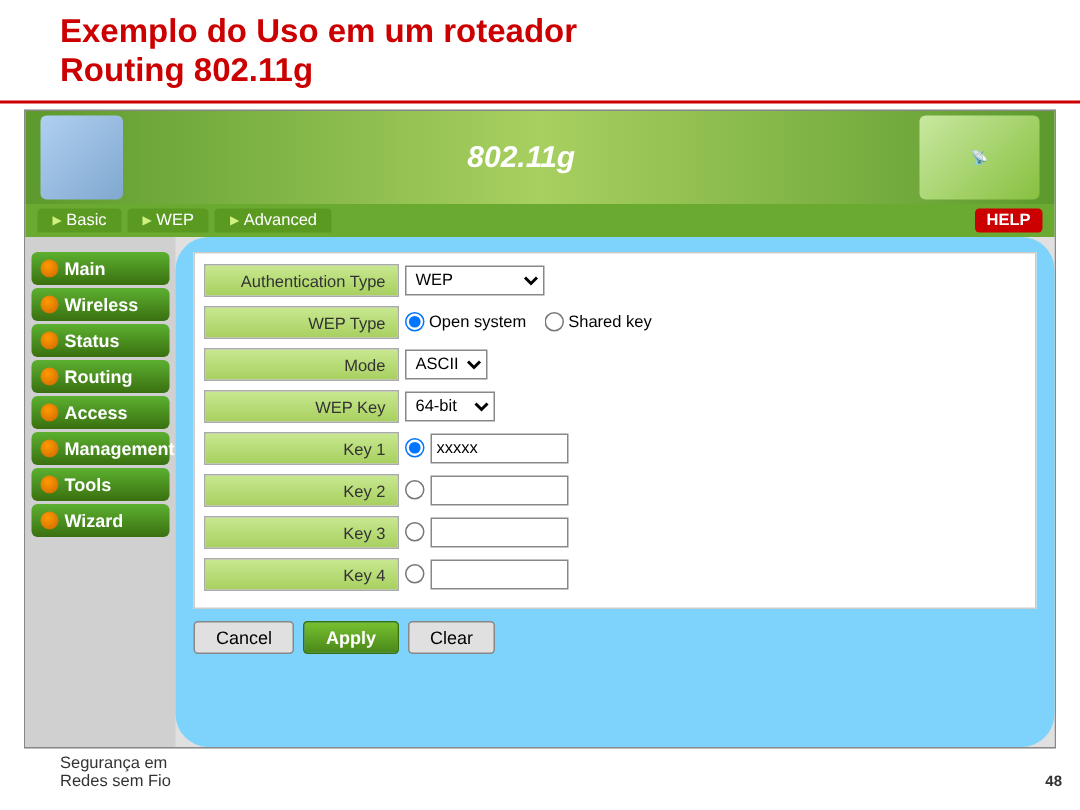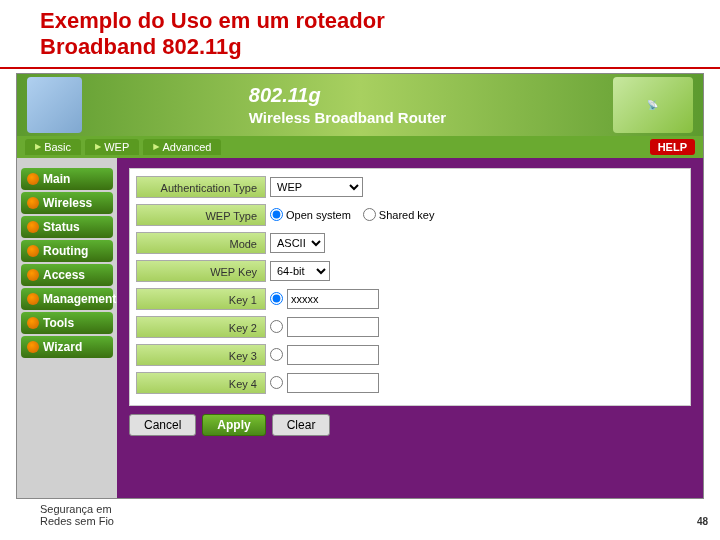--- a/index.html
+++ b/index.html
@@ -135,22 +135,23 @@
       width: 12px;
       height: 12px;
       background: radial-gradient(circle at 40% 35%, #ff9900, #cc6600);
       border-radius: 50%;
       flex-shrink: 0;
     }
 
     
     .content-panel {
       flex: 1;
-      background: #701a75;
+      background: #7dd3fc;
       padding: 10px 12px;
+      border-radius: 22px;
     }
 
     .form-section {
       background: #fff;
       border: 1px solid #ccc;
       padding: 6px;
     }
 
     .form-row {
       display: flex;
@@ -257,31 +258,30 @@
       border-radius: 4px;
       flex-shrink: 0;
     }
   </style>
 </head>
 <body>
 
 <div class="page-title-area">
   <div class="page-title-text">
     <span>Exemplo do Uso em um roteador</span><br>
-    <span>Broadband 802.11g</span>
+    <span>Routing 802.11g</span>
   </div>
 </div>
 
 <div class="router-frame">
 
   <div class="router-header">
     <div class="person-left"></div>
     <div class="router-logo">
       <div class="model">802.11g</div>
-      <div class="subtitle">Wireless Broadband Router</div>
     </div>
     <div class="router-header-img">📡</div>
   </div>
 
   <div class="router-nav">
     <div class="nav-tab">
       <span class="arrow">▶</span>
       <span>Basic</span>
     </div>
     <div class="nav-tab">

